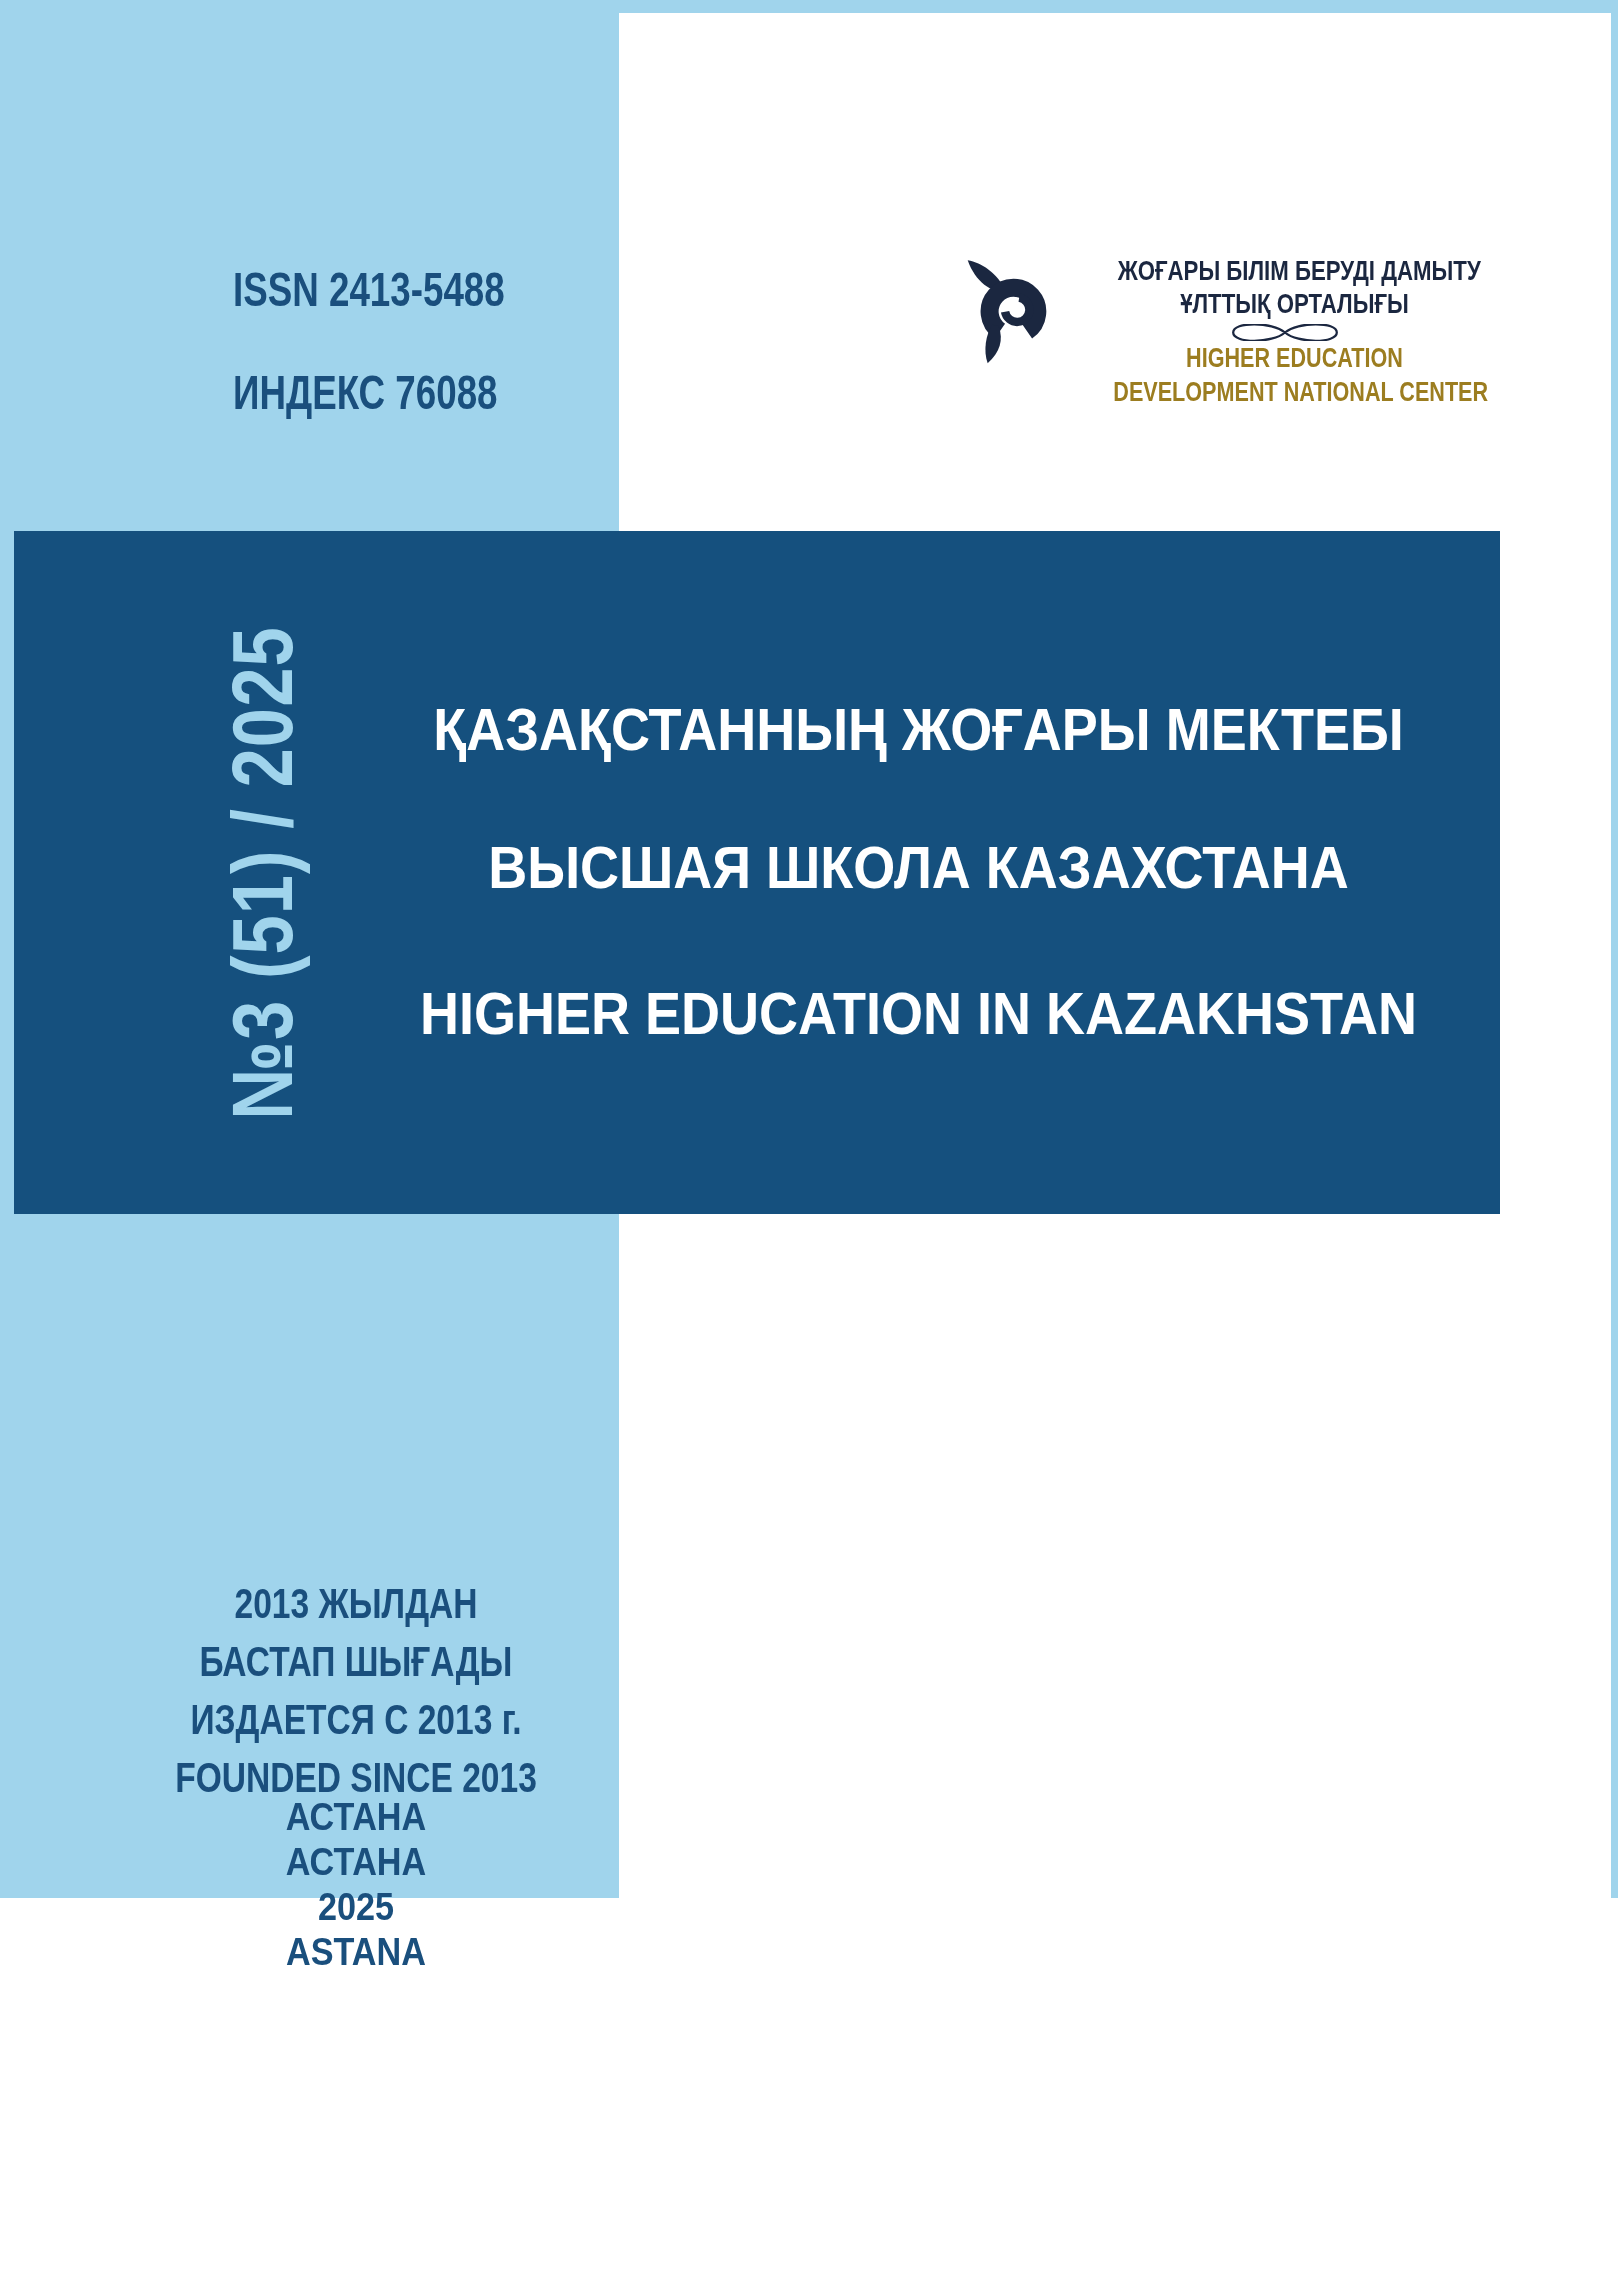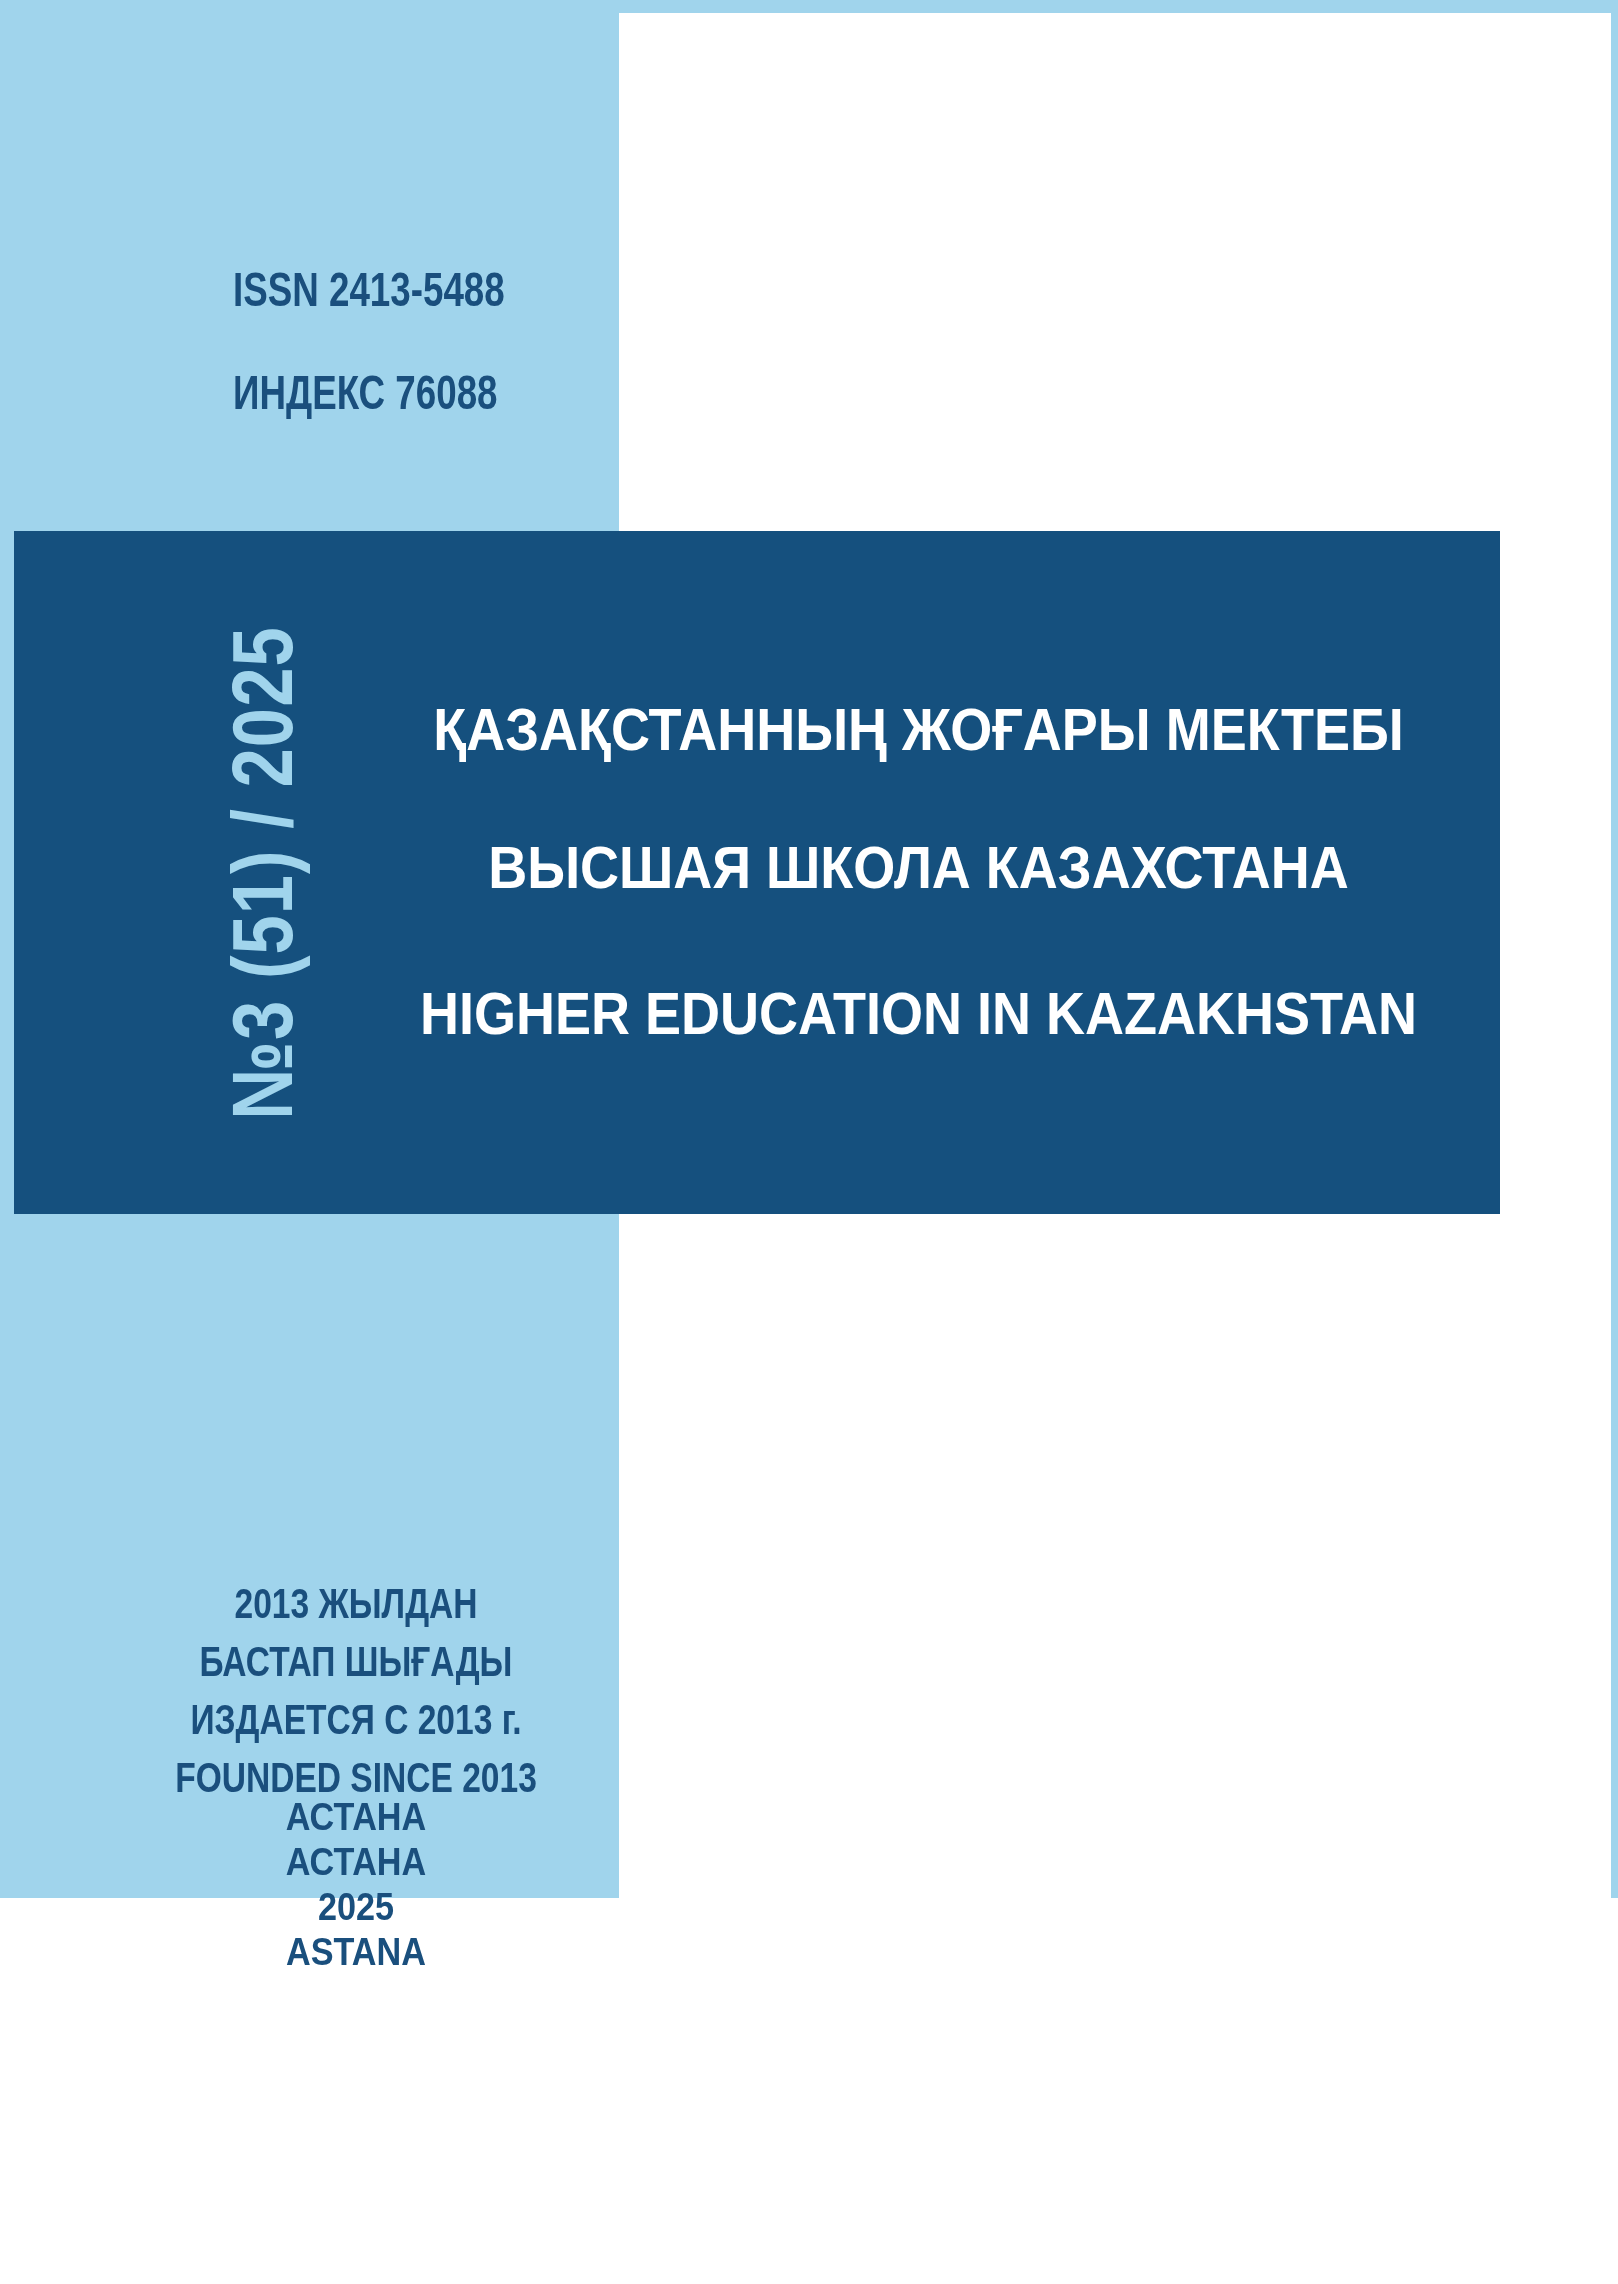--- a/index.html
+++ b/index.html
@@ -67,20 +67,35 @@
 </head>
 <body>
 
 <div class="canvas">
 
   <div class="white-panel"></div>
 
   <div class="issn">ISSN 2413-5488</div>
   <div class="index">ИНДЕКС 76088</div>
 
+  <div class="logo">
+    <svg class="logo-mark" viewBox="0 0 142 163">
+      <path d="M 10 2 C 22 36 46 52 72 53 C 54 20 32 6 10 2 Z" fill="#1B2740"></path>
+      <path d="M 60 112 A 37 37 0 1 1 102 112" fill="none" stroke="#1B2740" stroke-width="28"></path>
+      <path d="M 90 60 A 19 19 0 1 1 68 82" fill="none" stroke="#1B2740" stroke-width="13"></path>
+      <path d="M 58 104 C 66 126 60 144 41 162 C 34 142 38 118 48 102 Z" fill="#1B2740"></path>
+    </svg>
+    <div class="logo-line kk1">ЖОҒАРЫ БІЛІМ БЕРУДІ ДАМЫТУ</div>
+    <div class="logo-line kk2">ҰЛТТЫҚ ОРТАЛЫҒЫ</div>
+    <svg class="lemniscate" viewBox="0 0 176 26">
+      <path d="M 88 13 C 68 -4 8 -4 8 13 C 8 30 68 30 88 13 C 108 -4 168 -4 168 13 C 168 30 108 30 88 13 Z" fill="none" stroke="#1B2740" stroke-width="3.5"></path>
+    </svg>
+    <div class="logo-line gold1">HIGHER EDUCATION</div>
+    <div class="logo-line gold2">DEVELOPMENT NATIONAL  CENTER</div>
+  </div>
 
   <div class="banner">
     <div class="issue-number">№3 (51) / 2025</div>
     <div class="banner-title t1">ҚАЗАҚСТАННЫҢ ЖОҒАРЫ МЕКТЕБІ</div>
     <div class="banner-title t2">ВЫСШАЯ ШКОЛА КАЗАХСТАНА</div>
     <div class="banner-title t3">HIGHER EDUCATION IN KAZAKHSTAN</div>
   </div>
 
 
   <div class="block founded">

